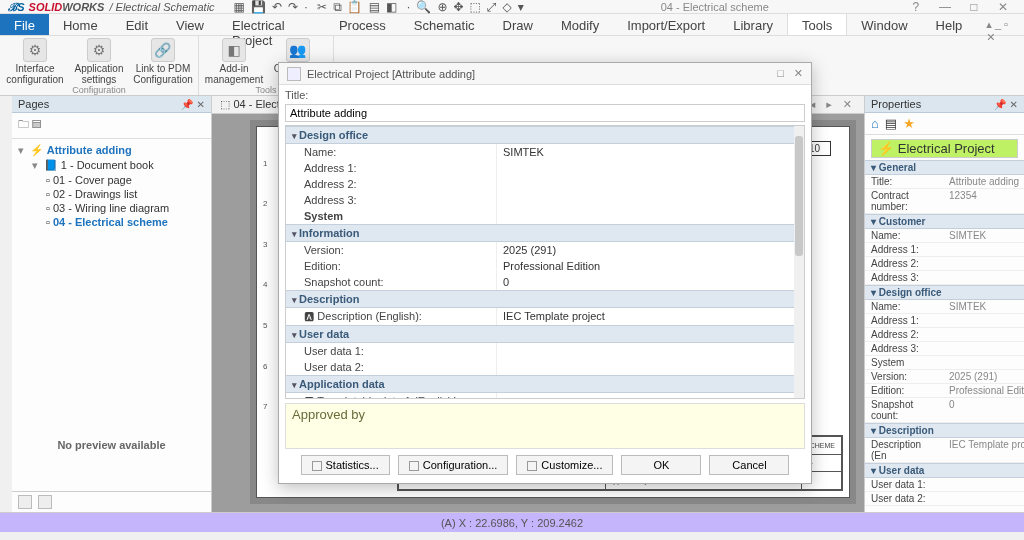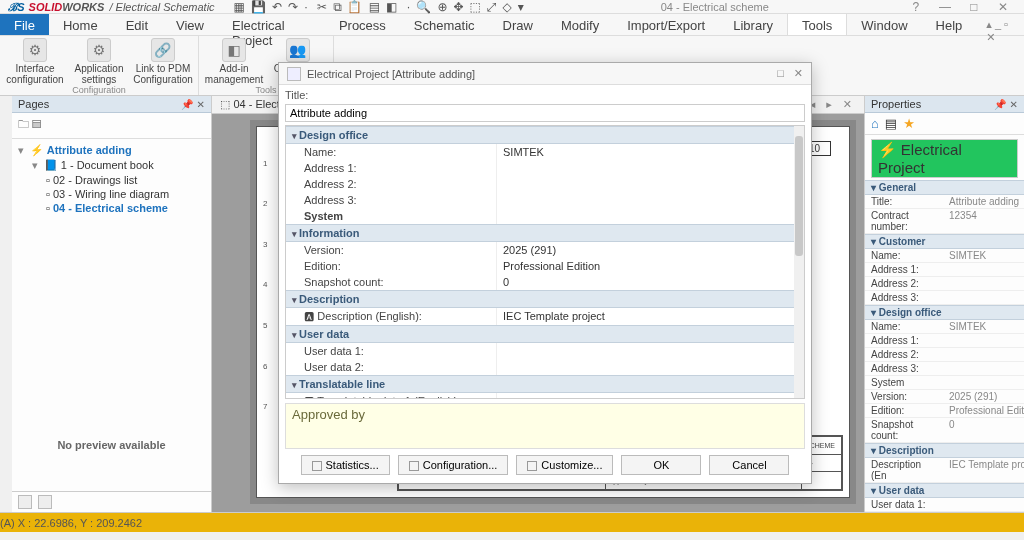--- a/index.html
+++ b/index.html
@@ -47,28 +47,28 @@
   .canvas { flex:1; position:relative; background:#9d9d9d; overflow:hidden;}
   .sheet-outer{ position:absolute; left:38px; top:6px; right:8px; bottom:8px; background:#888; padding:6px;}
   .sheet { width:100%; height:100%; background:#fff; border:1px solid #555; position:relative;}
   .tblk { position:absolute; right:6px; bottom:6px; left:140px; height:56px; border:1px solid #555; font-size:7px;}
   .tblk td{ border:1px solid #555; padding:1px 3px; font-size:7px; color:#444;}
   
   .props { width:160px; border-left:1px solid #ccc; background:#fdfdfd; display:flex; flex-direction:column; font-size:10px; overflow:hidden;}
   .props .panel-h{ font-size:11px;}
   .props-toolbar{ padding:3px 6px; display:flex; gap:6px; border-bottom:1px solid #ddd;}
   .props-toolbar span{ font-size:13px; cursor:pointer;}
-  .props-tab{ margin:4px 6px 2px 6px; border:1px solid #ccc; display:inline-block; padding:1px 6px; font-size:15px; background:#22c55e;}
+  .props-tab{ margin:4px 6px 2px 6px; border:1px solid #ccc; display:inline-block; padding:1px 6px; font-size:13px; background:#bef264;}
   .props-grid { overflow-y:auto; }
   .pg-sec { background:#dfe8f0; border-top:1px solid #c3d0dc; border-bottom:1px solid #c3d0dc; padding:1px 6px; font-weight:bold; color:#3a5a7a; }
   .pg-row { display:flex; border-bottom:1px solid #eee; }
   .pg-row .k { width:80px; padding:1px 6px; color:#444;}
   .pg-row .v { flex:1; padding:1px 4px; color:#888; overflow:hidden; white-space:nowrap;}
   
-  .status { height:20px; background:#eab308; border-top:1px solid #ccc; display:flex; align-items:center; font-size:11px; color:#555;}
+  .status { height:20px; background:#c4b5fd; border-top:1px solid #ccc; display:flex; align-items:center; justify-content:center; font-size:11px; color:#555;}
   
   .overlay{ position:absolute; left:0; top:0; width:100%; height:100%; pointer-events:none;}
   .dialog { position:absolute; left:278px; top:62px; width:534px; background:#fff; border:1px solid #aaa; box-shadow:0 4px 16px rgba(0,0,0,0.25); font-size:11px; pointer-events:auto;}
   .dlg-title{ height:22px; display:flex; align-items:center; padding:0 8px; color:#555; background:#f7f7f7; border-bottom:1px solid #ddd;}
   .dlg-title .ic{ width:14px; height:14px; border:1px solid #bbb; margin-right:6px; background:#eef;}
   .dlg-title .btns{ margin-left:auto; display:flex; gap:10px; color:#888;}
   .dlg-body { padding:4px 6px 0 6px;}
   .fld { display:flex; align-items:center; margin-bottom:3px;}
   .fld label{ width:40px; color:#555;}
   .fld input{ flex:1; height:18px; border:1px solid #ccc; padding:0 4px; font-size:11px; background:#fff;}
@@ -162,20 +162,21 @@
 
   <div class="pages">
     <div class="panel-h">
         <span>Pages</span>
         <span class="actions">📌 ✕</span>
       </div>
     <div style="padding:3px 6px;border-bottom:1px solid #ddd"><span>🗀</span> <span>▤</span></div>
     <div class="tree">
       <div class="node"><span class="ico">▾</span>⚡ <span class="proj">Attribute adding</span></div>
       <div class="node ind1"><span class="ico">▾</span>📘 <span>1 - Document book</span></div>
+      <div class="node ind2">▫ <span>01 - Cover page</span></div>
       <div class="node ind2">▫ <span>02 - Drawings list</span></div>
       <div class="node ind2">▫ <span>03 - Wiring line diagram</span></div>
       <div class="node ind2">▫ <span class="sel">04 - Electrical scheme</span></div>
     </div>
     <div class="nopreview">No preview available</div>
     <div class="pg-foot">
         <div class="pgf-ic"></div>
         <div class="pgf-ic"></div>
       </div>
   </div>
@@ -378,21 +379,21 @@
           </div>
         <div class="g-sec">User data</div>
         <div class="g-row">
             <div class="k">User data 1:</div>
             <div class="v"></div>
           </div>
         <div class="g-row">
             <div class="k">User data 2:</div>
             <div class="v"></div>
           </div>
-        <div class="g-sec">Translatable line</div>
+        <div class="g-sec">Application data</div>
         <div class="g-row">
             <div class="k">🅰 <span>Translatable data 1 (English):</span></div>
             <div class="v"></div>
           </div>
 
         <div class="grid-sb">
             <div class="th"></div>
           </div>
       </div>
       <div class="desc-box">Approved by</div>

